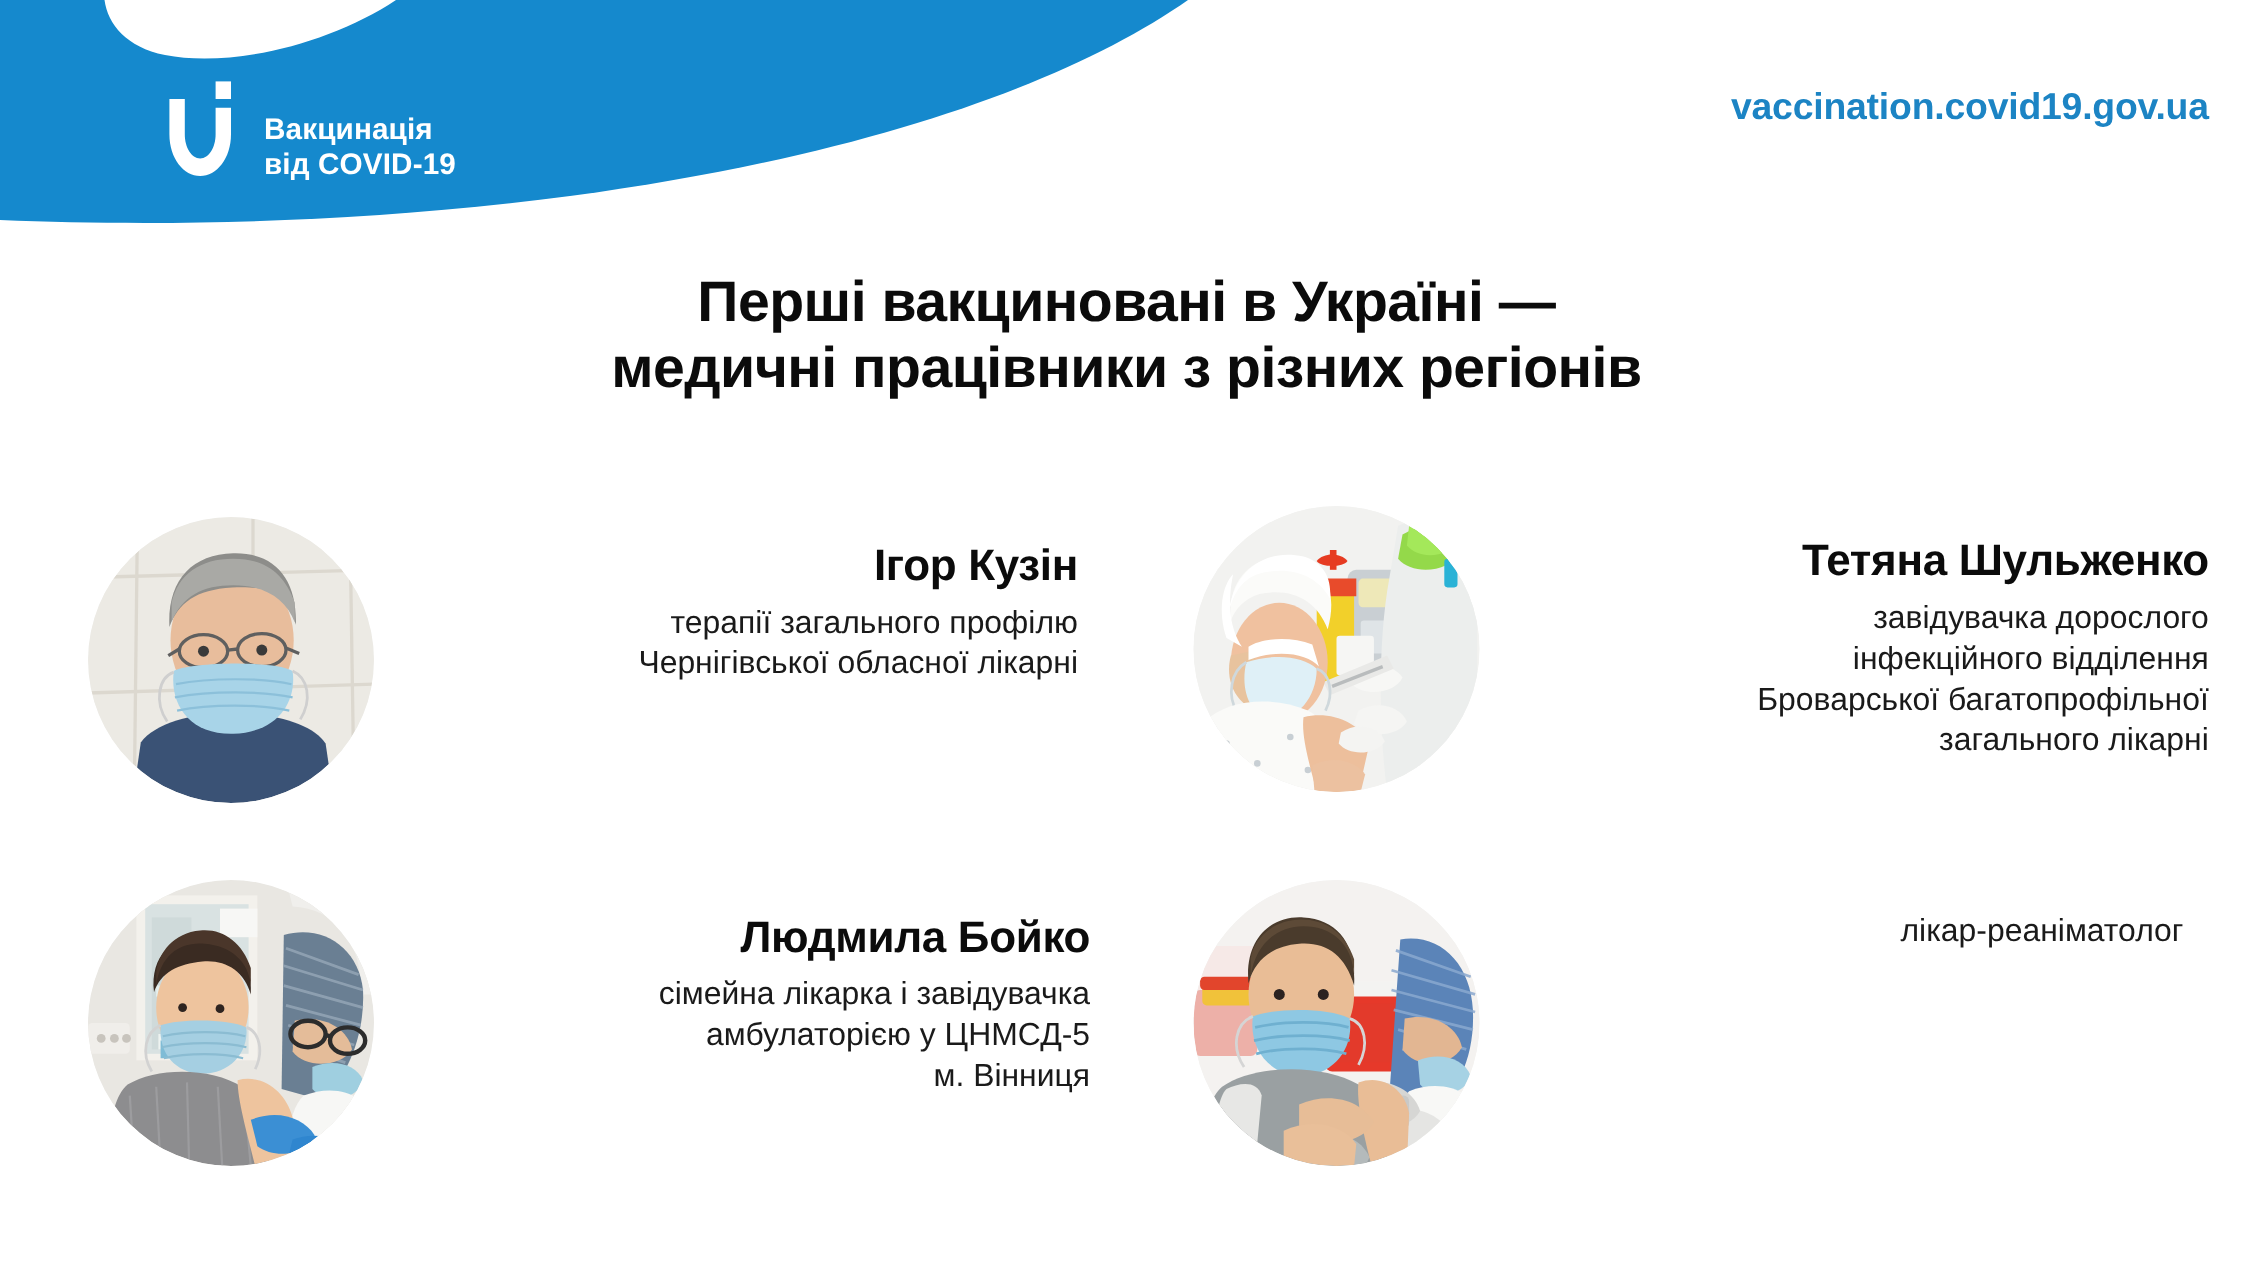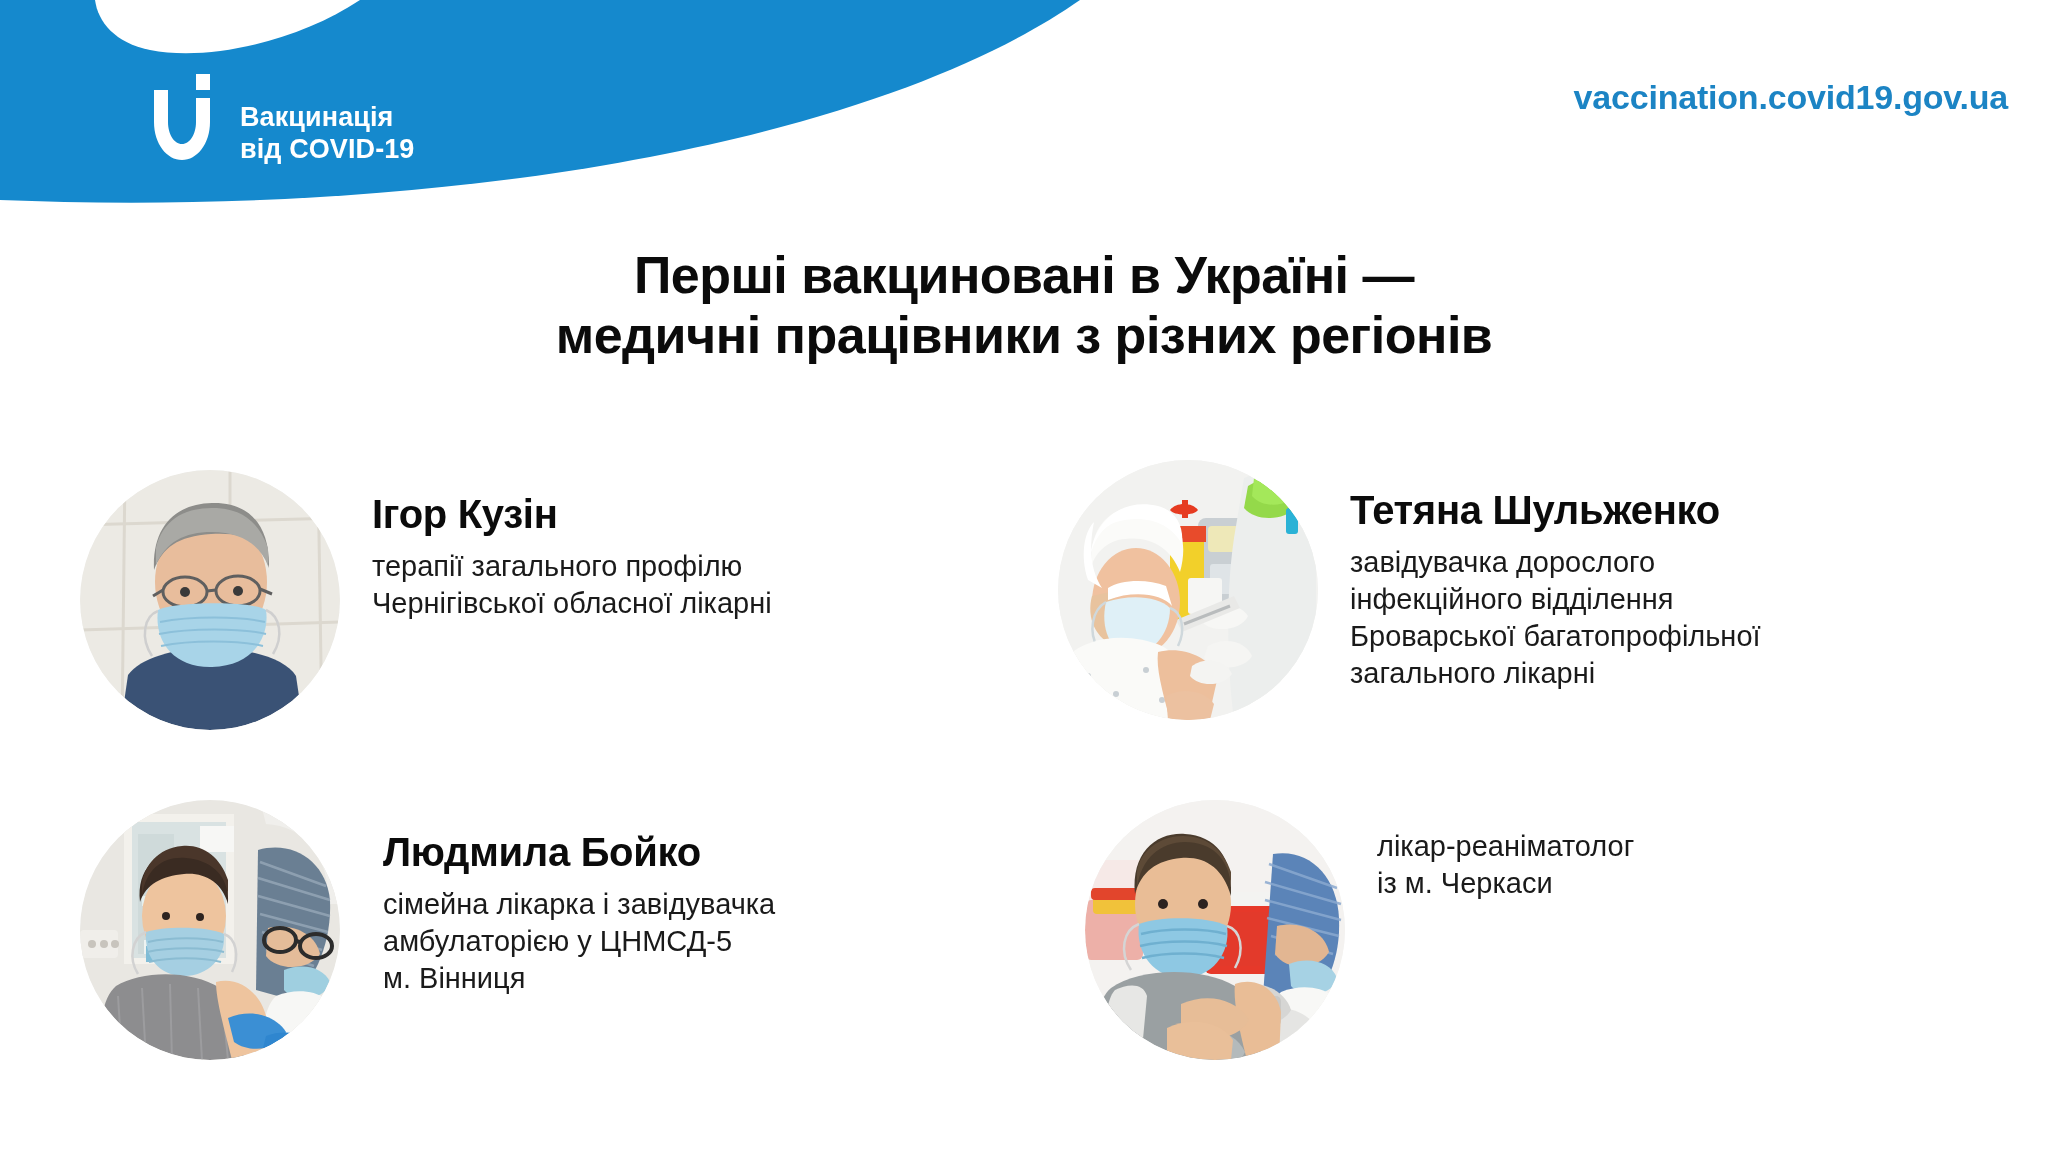--- a/index.html
+++ b/index.html
@@ -90,30 +90,31 @@
   }
   .title-line { display: block; }
 
   
   .people {
     position: absolute;
     top: 460px;
     left: 0;
     width: 2048px;
     height: 680px;
+    text-align: right;
   }
 
   .person {
     position: absolute;
     display: flex;
     align-items: flex-start;
     gap: 0;
   }
   .person-1 { left: 80px;   top: 10px;  }
-  .person-2 { left: 1058px; top: 0px;   }
+  .person-2 { left: 1085px; top: 0px; gap: 23px;   }
   .person-3 { left: 80px;   top: 340px; gap: 11px; }
   .person-4 { left: 1085px; top: 340px; }
 
   .photo {
     width: 260px;
     height: 260px;
     border-radius: 50%;
     overflow: hidden;
     position: relative;
     flex: 0 0 auto;
@@ -431,18 +432,17 @@
           <path d="M110,234 C130,226 152,234 160,252 L156,260 L104,260 Z" fill="#b4babb"></path>
           <path d="M150,184 C172,176 192,190 196,212 L194,260 L162,260 C154,230 148,200 150,184 Z" fill="#e9bd96"></path>
           <path d="M96,204 C124,192 152,200 164,220 C154,240 114,246 96,232 Z" fill="#e7bd97"></path>
           <path d="M82,228 C106,216 136,222 148,240 L146,260 L82,260 Z" fill="#e9bf99"></path>
         </g>
       </svg>
     </div>
     <div class="person-text">
       <div class="person-role">
         <span class="role-line">лікар-реаніматолог</span>
-        <span class="role-line">із м. Черкаси</span>
       </div>
     </div>
   </div>
 
 </div>
 
 </body></html>

